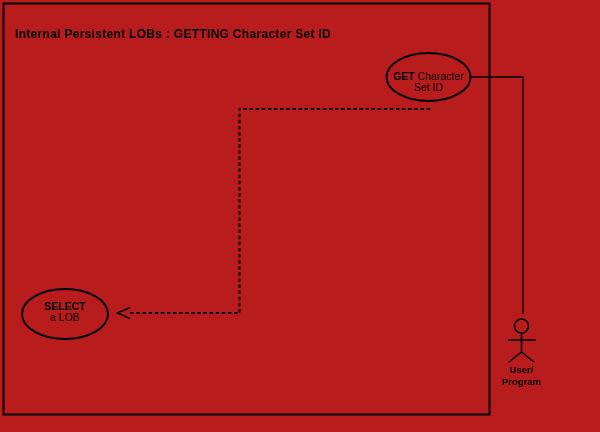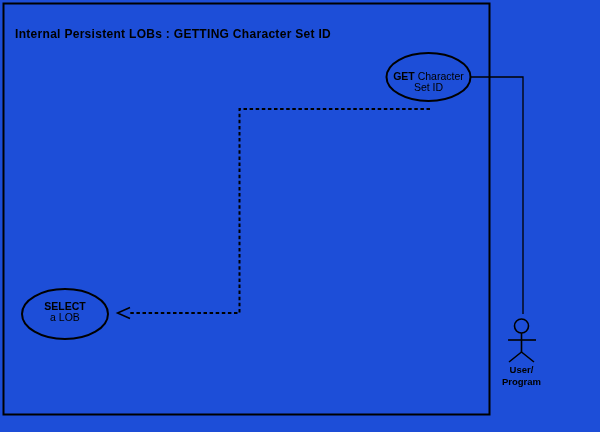--- a/index.html
+++ b/index.html
@@ -4,21 +4,21 @@
 <style>
   html, body {
     margin: 0;
     padding: 0;
     background: #ffffff;
   }
   #stage {
     position: relative;
     width: 600px;
     height: 432px;
-    background: #1d4ed8;
+    background: #b91c1c;
     font-family: "Liberation Sans", "DejaVu Sans", sans-serif;
     overflow: hidden;
   }
   svg { display: block; }
   .shape {
     fill: none;
     stroke: #000000;
   }
   text {
     fill: #000000;

